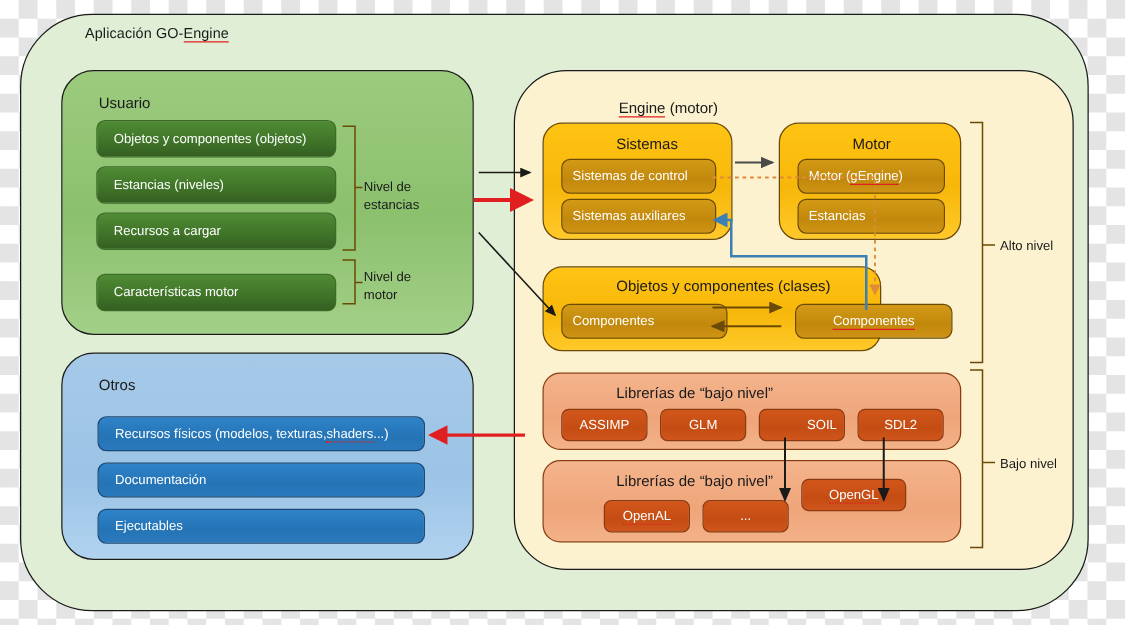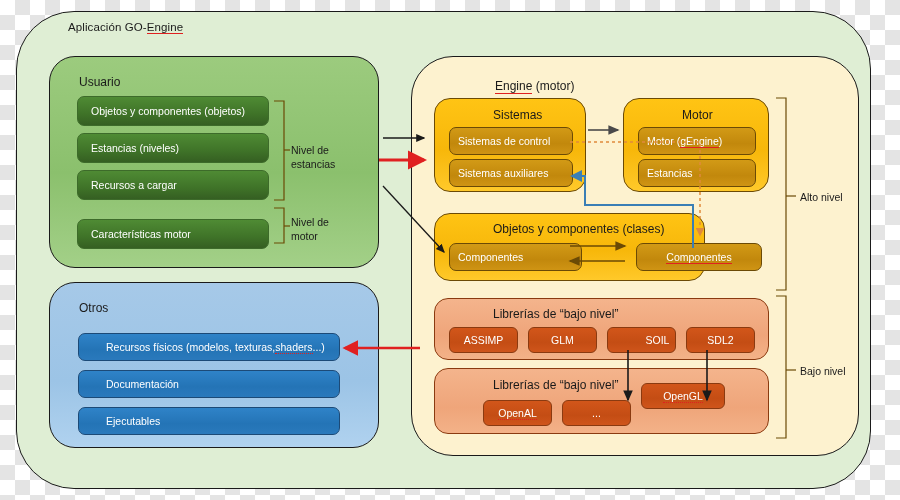--- a/index.html
+++ b/index.html
@@ -50,21 +50,21 @@
   .otros{
     left:49px;top:282px;width:330px;height:166px;border-radius:26px;
     background:linear-gradient(180deg,#a6c9e8 0%,#9cc4e6 60%,#b0d2ef 100%);
   }
   .otros .panel-title{left:29px;top:18px;}
   .bbox{
     position:absolute;box-sizing:border-box;height:28px;border-radius:7px;
     border:1.2px solid #1c4a77;
     background:linear-gradient(180deg,#2f83c8 0%,#2474b6 60%,#2a79bc 100%);
     color:#ffffff;font-size:10.5px;display:flex;align-items:center;
-    padding-left:27px;white-space:nowrap;
+    padding-left:13px;white-space:nowrap;
   }
 
   
   .engine{
     left:411px;top:56px;width:448px;height:400px;border-radius:42px;
     background:#fdf2cf;
   }
   .engine .panel-title{left:39px;top:22px;margin-left:44px;}
 
   

